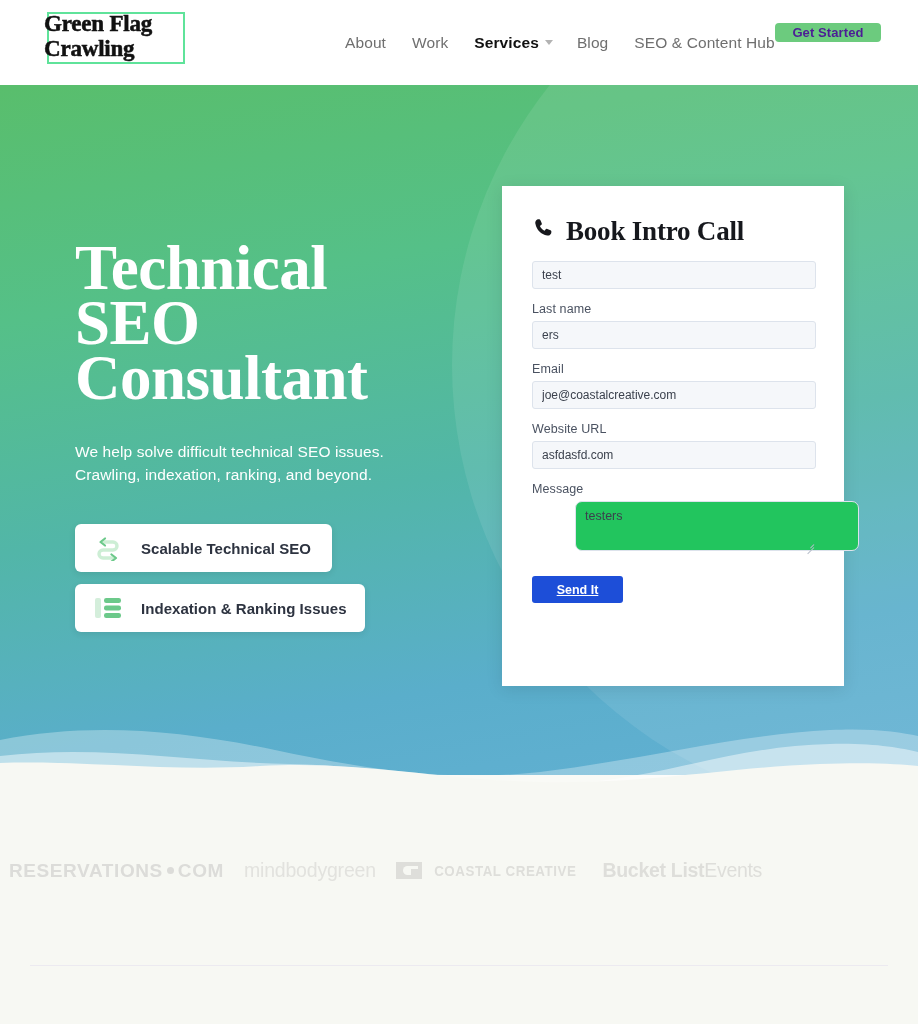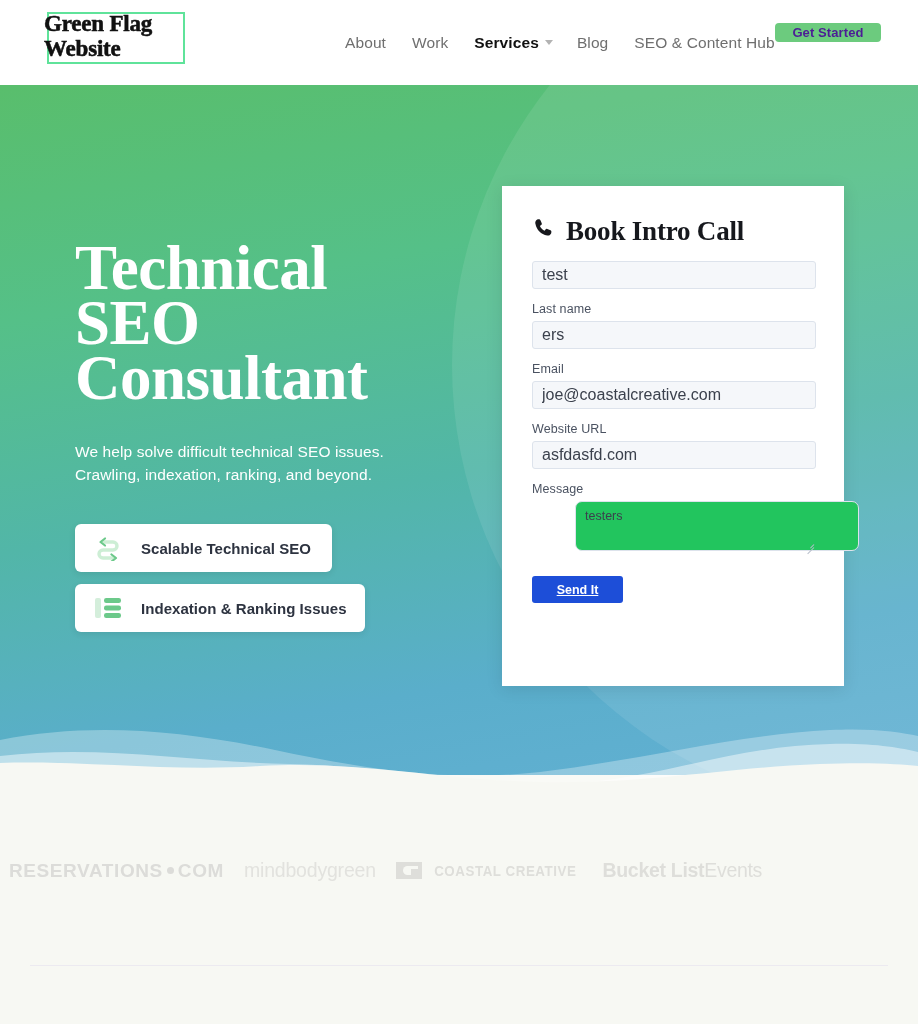--- a/index.html
+++ b/index.html
@@ -208,21 +208,21 @@
     margin-bottom: 5px;
     letter-spacing: 0.1px;
   }
   .field-input {
     width: 284px;
     height: 28px;
     background: #f5f7fa;
     border: 1px solid #dde3ec;
     border-radius: 3px;
     padding: 0 9px;
-    font-size: 16px;
+    font-size: 12px;
     color: #3b414d;
     font-family: "Liberation Sans", sans-serif;
     margin-bottom: 13px;
     outline: none;
   }
   .field-textarea {
     width: 284px;
     height: 50px;
     background: #22c55e;
     border: 1px solid #dde3ec;
@@ -373,21 +373,21 @@
 <body>
 
 <div class="page">
 
   <div class="header">
 
     <a class="logo-wrap">
       <span class="logo-box"></span>
       <span class="logo-text">
         <span>Green Flag</span><br>
-        <span>Website</span>
+        <span>Crawling</span>
       </span>
     </a>
 
     <nav class="nav">
       <span class="nav-item">About</span>
       <span class="nav-item">Work</span>
       <span class="nav-item active">Services</span>
       <span class="nav-caret"></span>
       <span class="nav-item">Blog</span>
       <span class="nav-item">SEO &amp; Content Hub</span>

